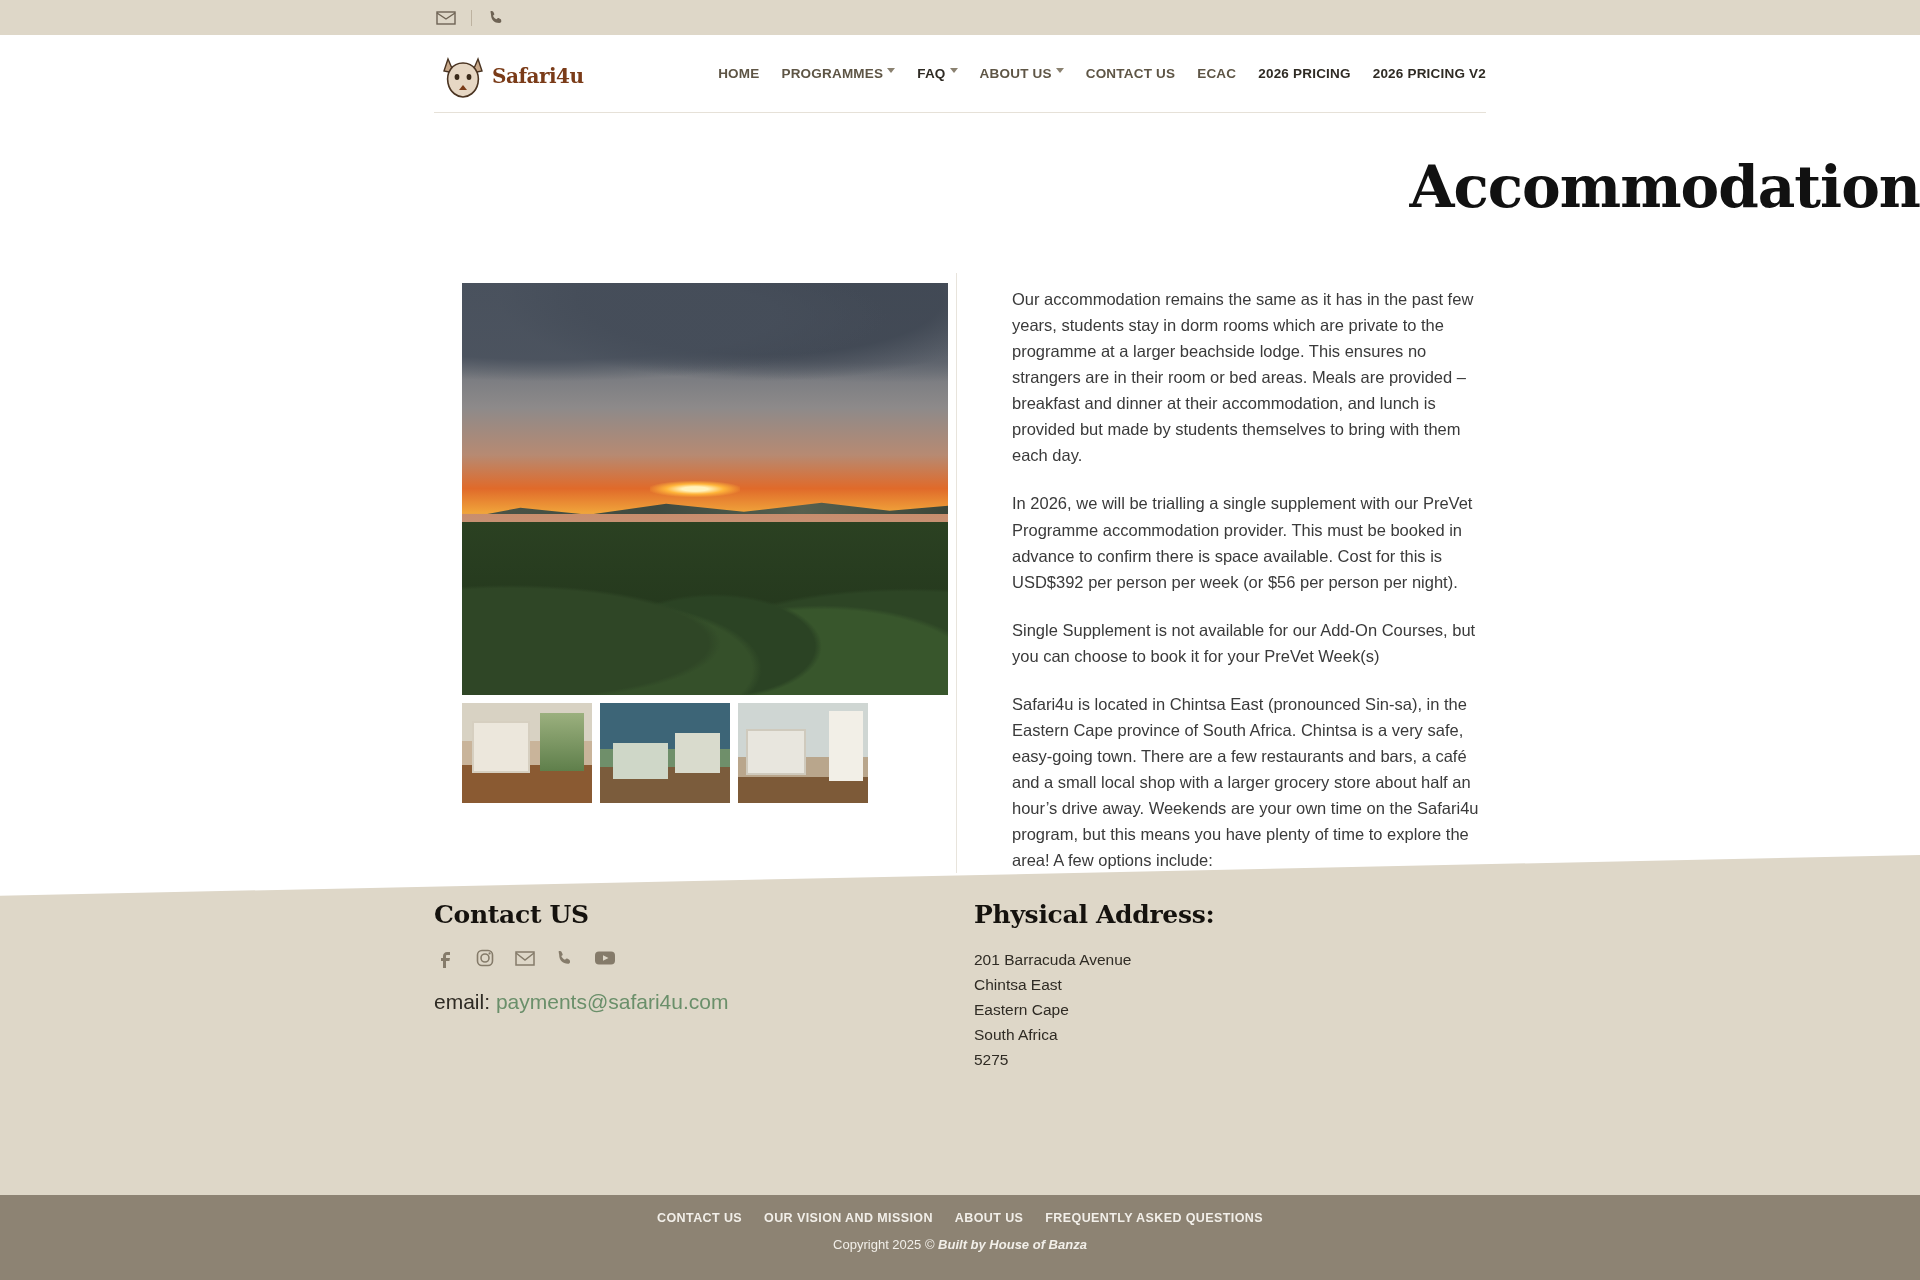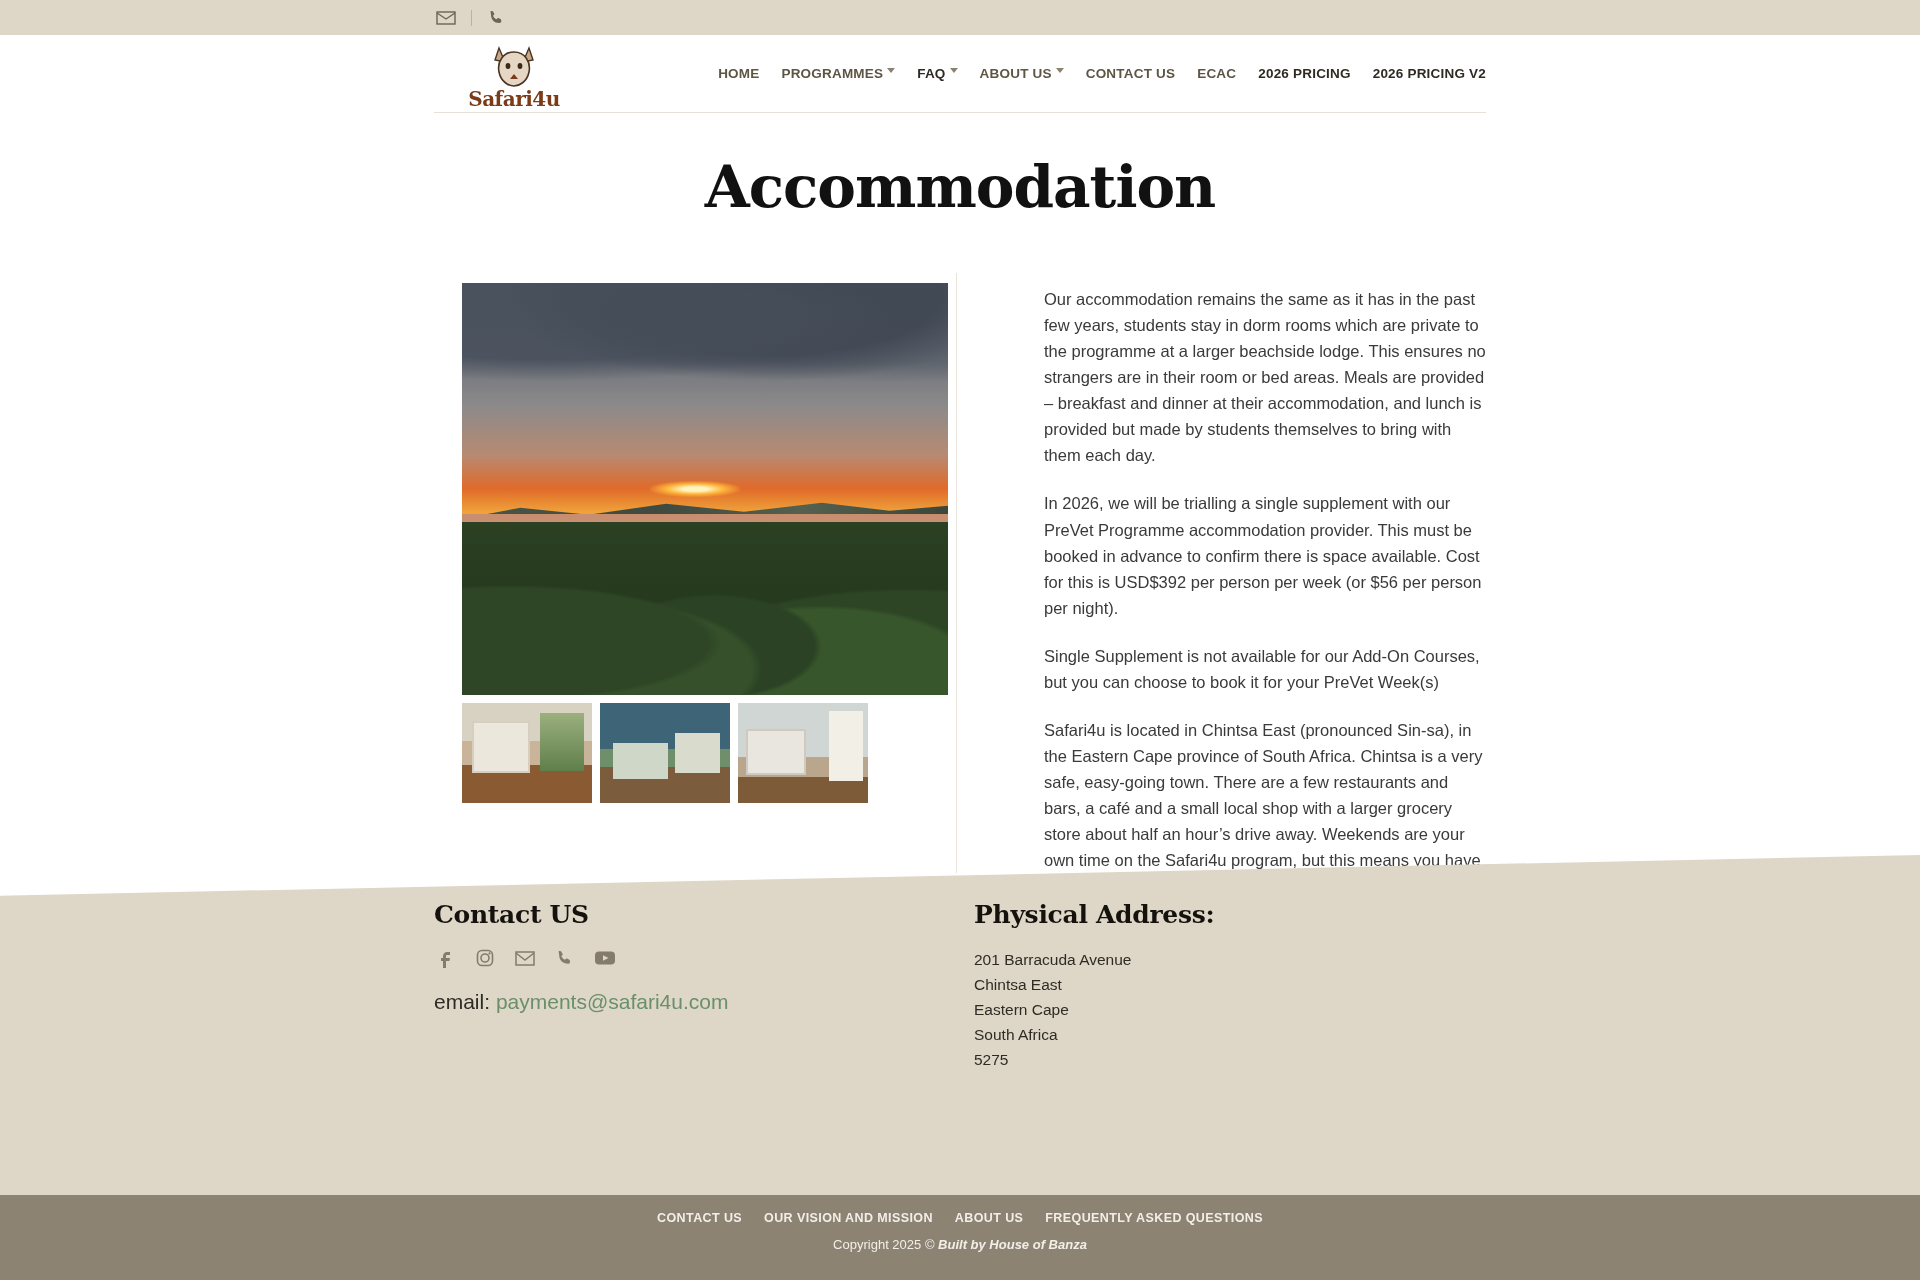--- a/index.html
+++ b/index.html
@@ -51,21 +51,21 @@
   .header {
     width: 1052px;
     height: 78px;
     display: flex;
     align-items: center;
     justify-content: space-between;
     border-bottom: 1px solid #e6e1d8;
   }
   .logo {
     display: flex;
-    flex-direction: column;
+    flex-direction: row;
     align-items: center;
     width: 160px;
     padding-top: 4px;
   }
   .logo-mark {
     width: 58px;
     height: 46px;
     position: relative;
   }
   .logo-text {
@@ -98,36 +98,36 @@
     display: inline-block;
     width: 0; height: 0;
     border-left: 4px solid transparent;
     border-right: 4px solid transparent;
     border-top: 5px solid #8a8170;
     margin-top: 2px;
   }
 
   
   .title {
-    text-align: center;
+    text-align: right;
     font-family: "DejaVu Serif", serif;
     font-weight: bold;
     font-size: 58px;
     letter-spacing: -1px;
     color: #111111;
     margin-top: 40px;
   }
 
   
   .content {
     width: 1052px;
     margin: 17px auto;
     margin-top: 62px;
     display: flex;
-    gap: 96px;
+    gap: 64px;
     position: relative;
     padding-left: 28px;
   }
   .content:after {
     content: "";
     position: absolute;
     left: 522px;
     top: -10px;
     width: 1px;
     height: 600px;

